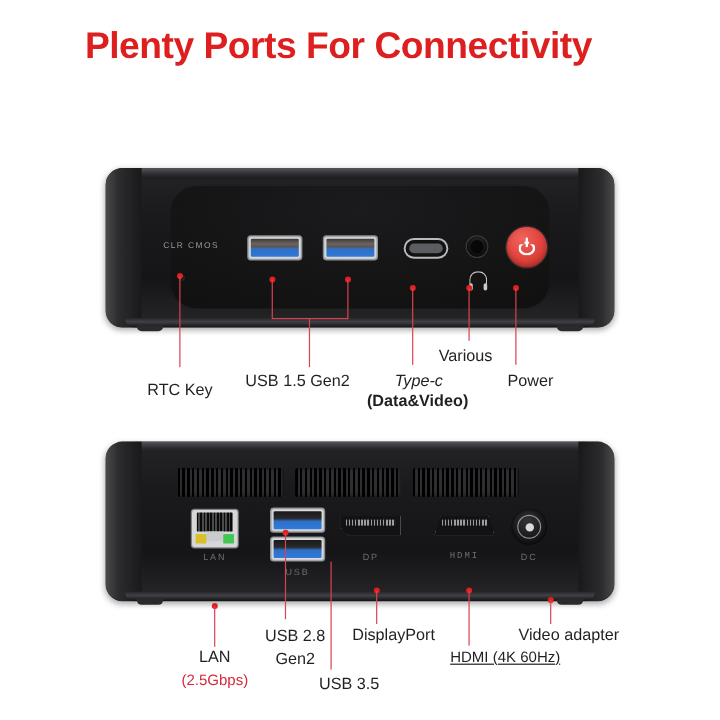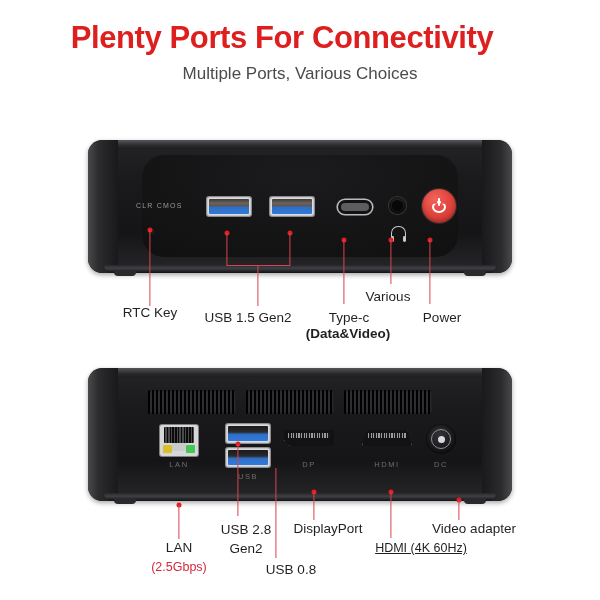--- a/index.html
+++ b/index.html
@@ -226,21 +226,20 @@
   }
   .lbl.sm{font-size:12.5px;}
   .lbl.red{color:#d6283c;font-size:12.5px;}
 </style>
 </head>
 <body>
 
 <div class="stage">
 
   <div class="title">Plenty Ports For Connectivity</div>
-  <div class="subtitle">Multiple Ports, Various Choices</div>
 
   <div class="device" style="left:88px;top:140px;width:424px;height:133px;">
     <div class="chassis">
       <div class="topedge"></div>
       <div class="side-l"></div>
       <div class="side-r"></div>
       <div class="faceplate"></div>
       <div class="botedge"></div>
     </div>
     <div class="foot" style="left:26px;"></div>
@@ -269,33 +268,33 @@
     <div class="powerbtn" style="left:334px;top:49px;">
       <div class="pwr-glyph">
         <div class="ring"></div>
           <div class="bar"></div>
       </div>
     </div>
   </div>
 
   <div class="dot" style="left:150px;top:230px;"></div>
   <div class="vline" style="left:150px;top:230px;height:76px;"></div>
-  <div class="lbl" style="left:150px;top:305px;">RTC Key</div>
+  <div class="lbl" style="left:150px;top:317px;">RTC Key</div>
 
   <div class="dot" style="left:227px;top:233px;"></div>
   <div class="dot" style="left:290px;top:233px;"></div>
   <div class="vline" style="left:227px;top:233px;height:33px;"></div>
   <div class="vline" style="left:290px;top:233px;height:33px;"></div>
   <div class="hline" style="left:227px;top:265px;width:63px;"></div>
   <div class="vline" style="left:258px;top:265px;height:41px;"></div>
   <div class="lbl" style="left:248px;top:310px;">USB 1.5 Gen2</div>
 
   <div class="dot" style="left:344px;top:240px;"></div>
   <div class="vline" style="left:344px;top:240px;height:64px;"></div>
-  <div class="lbl" style="left:349px;top:310px;">Type-c</div>
+  <div class="lbl" style="left:349px;top:310px;font-style:italic;">Type-c</div>
   <div class="lbl" style="left:348px;top:326px;font-weight:bold;">(Data&amp;Video)</div>
 
   <div class="dot" style="left:391px;top:240px;"></div>
   <div class="vline" style="left:391px;top:240px;height:44px;"></div>
   <div class="lbl" style="left:388px;top:289px;">Various</div>
 
   <div class="dot" style="left:430px;top:240px;"></div>
   <div class="vline" style="left:430px;top:240px;height:64px;"></div>
   <div class="lbl" style="left:442px;top:310px;text-align:center;">Power</div>
 
@@ -330,42 +329,42 @@
     <div class="silk-rear" style="left:138px;top:104px;width:44px;">USB</div>
 
     <div class="dp" style="left:196px;top:62px;">
         <i></i>
       </div>
     <div class="silk-rear" style="left:196px;top:92px;width:50px;">DP</div>
 
     <div class="hdmi" style="left:274px;top:62px;">
         <i></i>
       </div>
-    <div class="silk-rear" style="left:274px;top:92px;width:50px;">HDMI</div>
+    <div class="silk-rear" style="left:274px;top:92px;width:50px;font-family:Liberation Mono, monospace;">HDMI</div>
 
     <div class="dcjack" style="left:338px;top:56px;">
       <div class="rim"></div>
         <div class="pin"></div>
     </div>
     <div class="silk-rear" style="left:338px;top:92px;width:30px;">DC</div>
   </div>
 
   <div class="dot" style="left:179px;top:505px;"></div>
   <div class="vline" style="left:179px;top:505px;height:34px;"></div>
   <div class="lbl" style="left:179px;top:540px;">LAN</div>
   <div class="lbl red" style="left:179px;top:560px;">(2.5Gbps)</div>
 
   <div class="dot" style="left:238px;top:444px;"></div>
   <div class="vline" style="left:238px;top:444px;height:72px;"></div>
   <div class="lbl" style="left:246px;top:522px;">USB 2.8</div>
   <div class="lbl" style="left:246px;top:541px;">Gen2</div>
 
   <div class="dot" style="left:164px;top:472px;opacity:0;"></div>
   <div class="vline" style="left:276px;top:468px;height:90px;"></div>
-  <div class="lbl" style="left:291px;top:562px;">USB 0.8</div>
+  <div class="lbl" style="left:291px;top:562px;">USB 3.5</div>
 
   <div class="dot" style="left:314px;top:492px;"></div>
   <div class="vline" style="left:314px;top:492px;height:28px;"></div>
   <div class="lbl" style="left:328px;top:521px;">DisplayPort</div>
 
   <div class="dot" style="left:391px;top:492px;"></div>
   <div class="vline" style="left:391px;top:492px;height:46px;"></div>
   <div class="lbl sm" style="left:421px;top:541px;text-decoration:underline;">HDMI (4K 60Hz)</div>
 
   <div class="dot" style="left:459px;top:500px;"></div>

